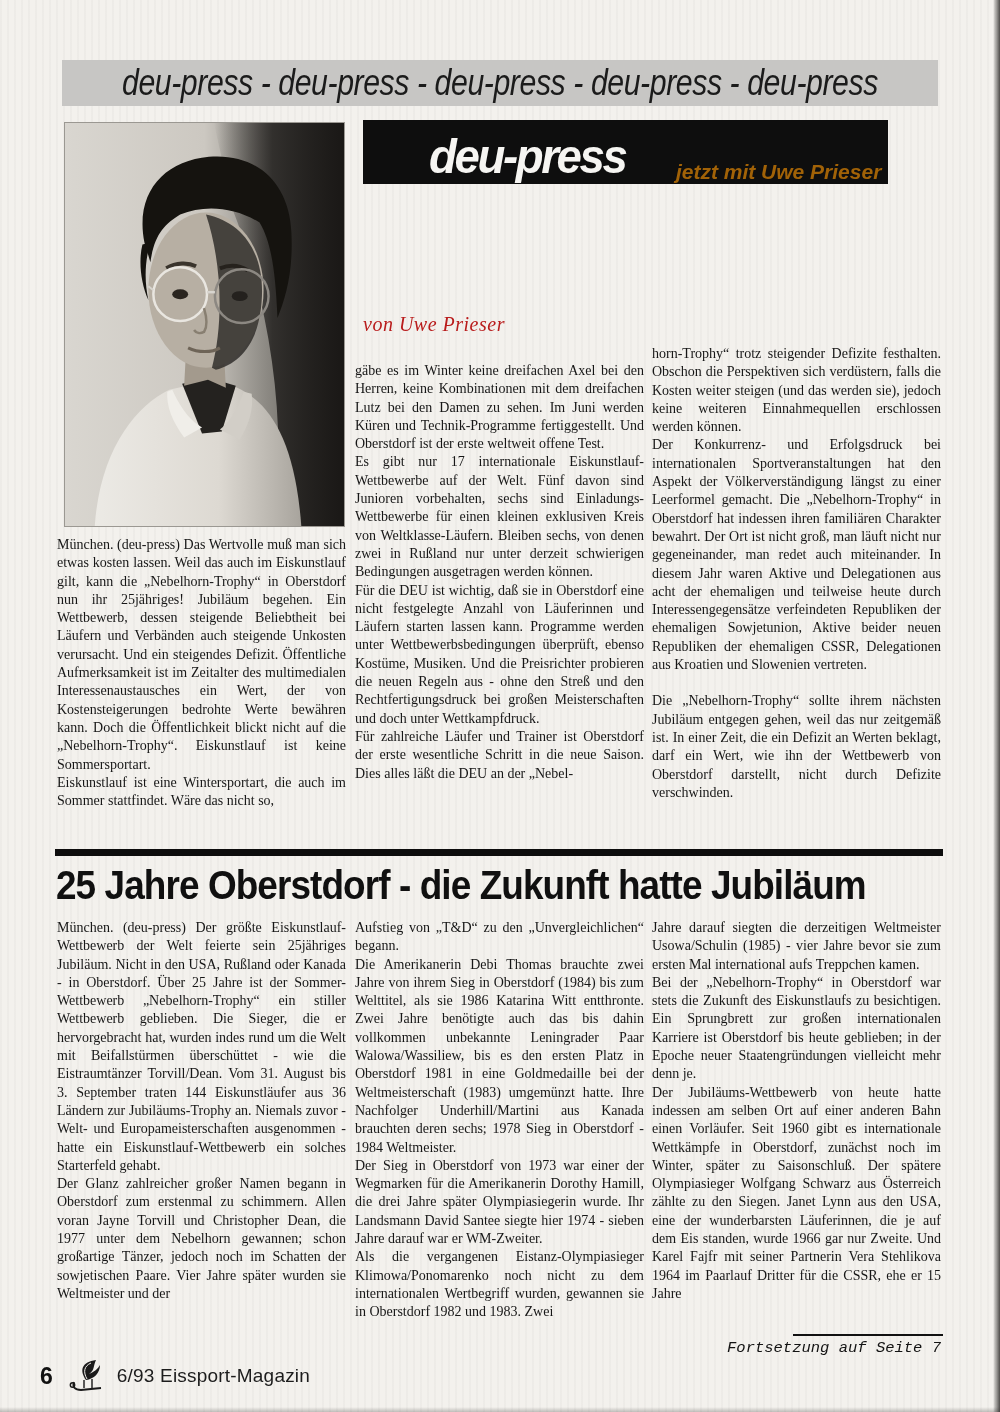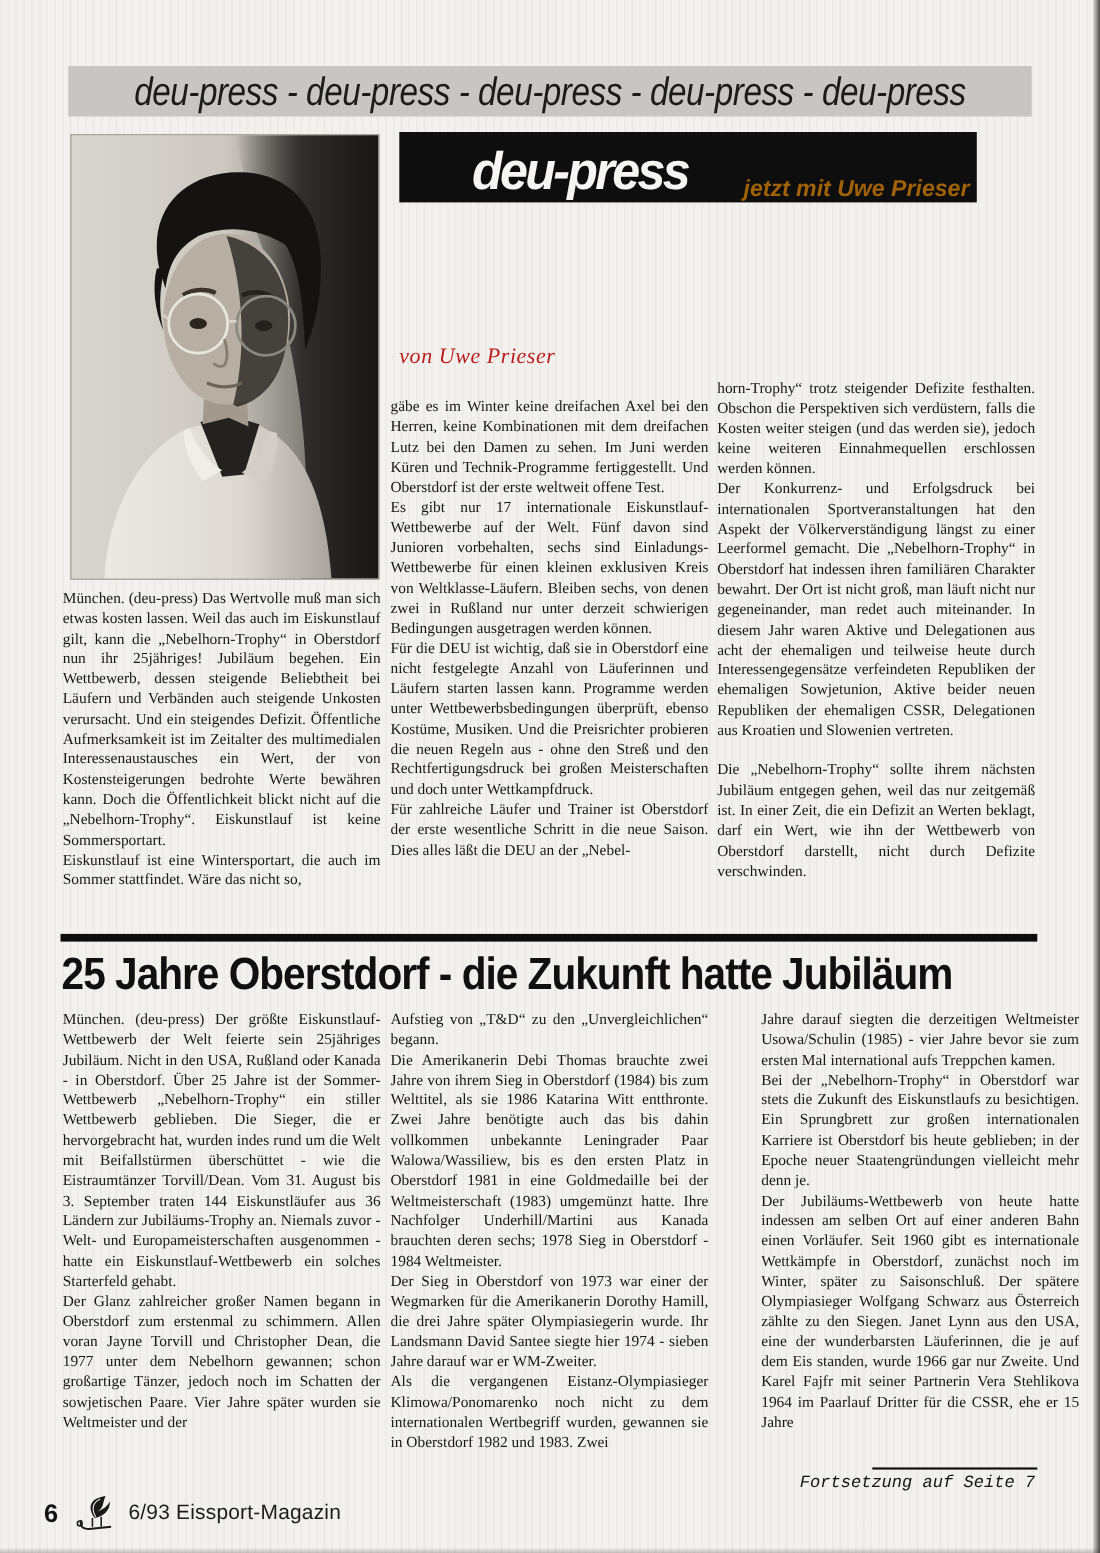--- a/index.html
+++ b/index.html
@@ -72,21 +72,21 @@
     position:absolute;width:289px;text-align:justify;
     font-size:14px;line-height:18.3px;color:#161616;overflow:hidden;
   }
   .col p{margin:0;}
   .col p.gap{margin-top:18px;}
   #a1c1{left:57px;top:536px;height:312px;}
   #a1c2{left:355px;top:326px;height:503px;margin-top:36px;}
   #a1c3{left:652px;top:345px;height:503px;}
   #a2c1{left:57px;top:919px;height:415px;}
   #a2c2{left:355px;top:919px;height:415px;}
-  #a2c3{left:652px;top:919px;height:415px;margin-left:40px;}
+  #a2c3{left:652px;top:919px;height:415px;}
 
   .rule{
     position:absolute;left:55px;top:849px;width:888px;height:7px;background:#0d0d0d;
   }
   .headline2{
     position:absolute;left:56px;top:862px;width:890px;white-space:nowrap;
   }
   .headline2 span{
     display:inline-block;font-family:"Liberation Sans",sans-serif;font-weight:700;
     font-size:41px;color:#101010;letter-spacing:-1px;transform:scaleX(.9);transform-origin:left center;

